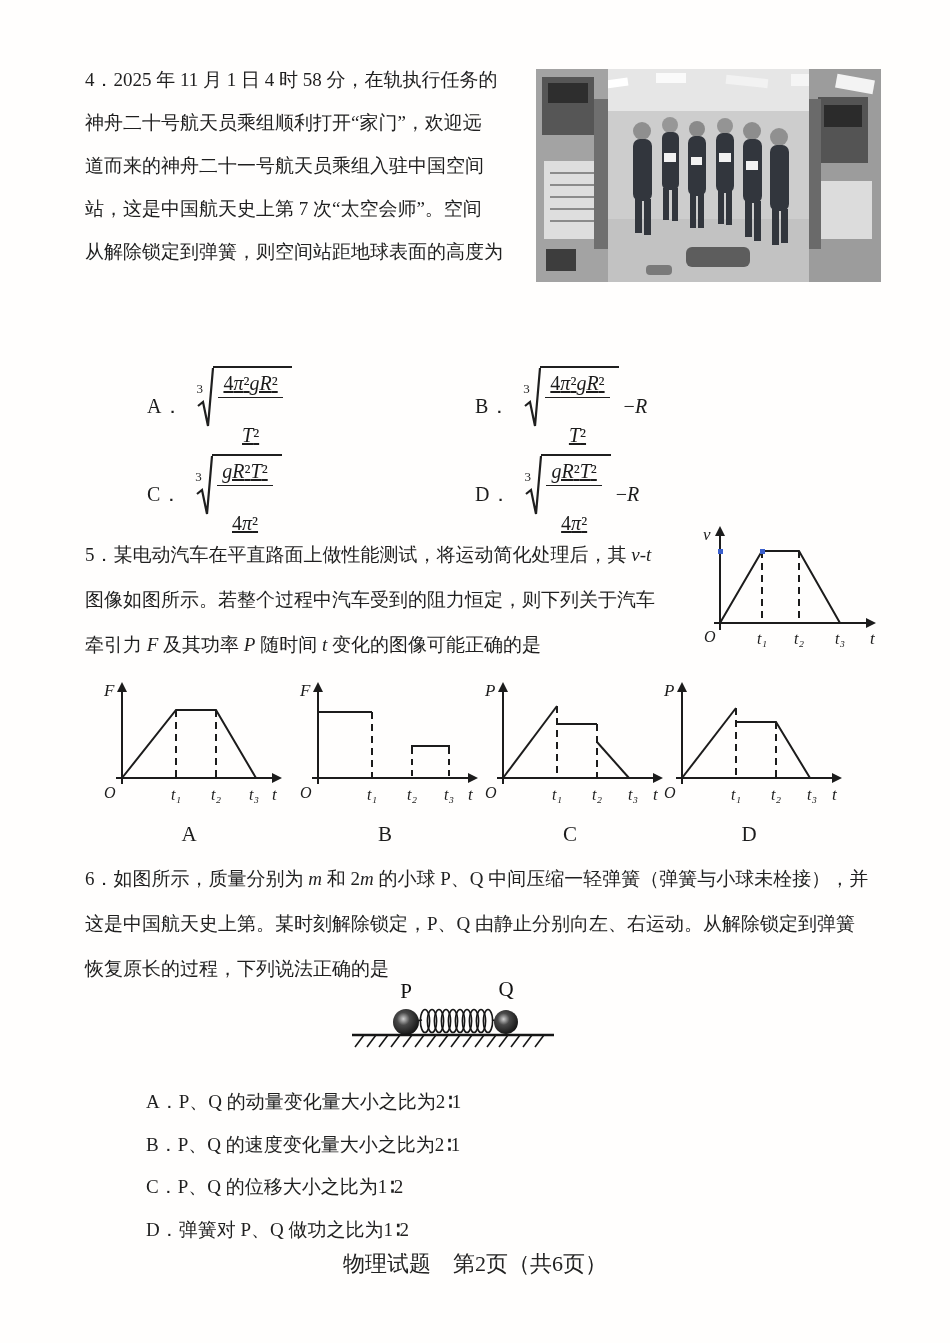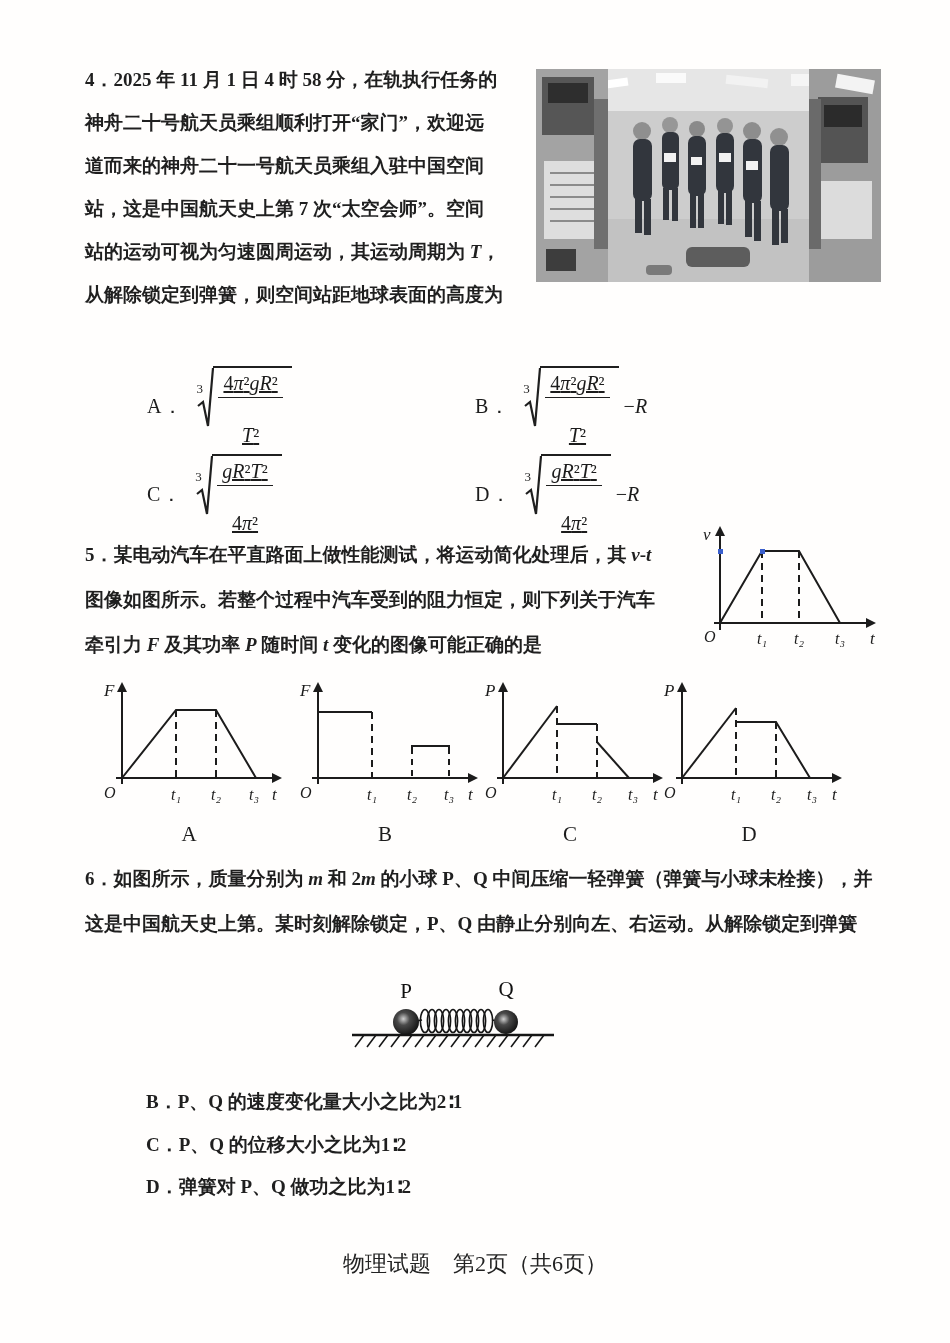--- a/index.html
+++ b/index.html
@@ -3,21 +3,21 @@
 <meta charset="utf-8">
 <style>
   * { margin:0; padding:0; box-sizing:border-box; }
   html,body { background:#ffffff; }
   .page {
     position:relative; width:950px; height:1343px; margin:0 auto;
     background:#fffefd; overflow:hidden;
     font-family:"Liberation Serif","DejaVu Serif",serif;
     color:#1c1c1c;
   }
-  .textline { white-space:nowrap; font-size:19px; color:#1f1f1f;font-weight:bold; }
+  .textline { white-space:nowrap; font-size:19px; color:#1f1f1f; }
   .q4-text { position:absolute; left:85px; top:58px; line-height:43px; }
   .q5-text { position:absolute; left:85px; top:532px; line-height:45px; }
   .q6-text { position:absolute; left:85px; top:856px; line-height:45px; }
   .photo { position:absolute; left:536px; top:69px; width:345px; height:213px; }
 
   
   .q4-option { position:absolute; display:inline-flex; align-items:center; height:84px; }
   .opt-letter { font-size:20px; margin-right:14px; letter-spacing:1px; }
   .rad-root { position:relative; display:inline-flex; align-items:flex-start; }
   .rad-idx { position:absolute; left:-1px; top:15px; font-size:13px; }
@@ -51,21 +51,20 @@
 </head>
 <body>
 
 <div class="page">
 
   <div class="q4-text">
     <div class="textline">4．2025 年 11 月 1 日 4 时 58 分，在轨执行任务的</div>
     <div class="textline">神舟二十号航天员乘组顺利打开“家门”，欢迎远</div>
     <div class="textline">道而来的神舟二十一号航天员乘组入驻中国空间</div>
     <div class="textline">站，这是中国航天史上第 7 次“太空会师”。空间</div>
-    <div class="textline md">站的运动可视为匀速圆周运动，其运动周期为 <i>T</i>，</div>
     <div class="textline">从解除锁定到弹簧，则空间站距地球表面的高度为</div>
   </div>
 
   <svg class="photo" viewBox="0 0 345 213">
     <defs>
       <radialGradient id="ballg" cx="40%" cy="38%" r="70%">
         <stop offset="0%" stop-color="#cfcfcf"></stop>
           <stop offset="35%" stop-color="#4a4a4a"></stop>
           <stop offset="100%" stop-color="#0c0c0c"></stop>
       </radialGradient>
@@ -301,20 +300,21 @@
     <text class="ticklab" x="84" y="122" text-anchor="middle">t₁</text>
     <text class="ticklab" x="124" y="122" text-anchor="middle">t₂</text>
     <text class="ticklab" x="160" y="122" text-anchor="middle">t₃</text>
     <text class="axlab" x="180" y="122">t</text>
   </svg>
   <div class="graph-letter" style="left:652px;">D</div>
 
   <div class="q6-text">
     <div class="textline md">6．如图所示，质量分别为 <i>m</i> 和 2<i>m</i> 的小球 P、Q 中间压缩一轻弹簧（弹簧与小球未栓接），并</div>
     <div class="textline">这是中国航天史上第。某时刻解除锁定，P、Q 由静止分别向左、右运动。从解除锁定到弹簧</div>
+    <div class="textline">恢复原长的过程，下列说法正确的是</div>
   </div>
 
   <svg class="spring-fig" width="210" height="72" viewBox="0 0 210 72">
     <text x="58" y="16" text-anchor="middle" font-size="21" fill="#111">P</text>
     <text x="158" y="14" text-anchor="middle" font-size="21" fill="#111">Q</text>
 
     <g stroke="#151515" stroke-width="1.6" fill="none">
       <line x1="68" y1="39" x2="74" y2="38"></line>
       <ellipse cx="77" cy="39" rx="4.6" ry="11.5"></ellipse>
       <ellipse cx="84" cy="39" rx="4.6" ry="11.5"></ellipse>
@@ -346,20 +346,21 @@
       <line x1="136" y1="53" x2="127" y2="65"></line>
         <line x1="148" y1="53" x2="139" y2="65"></line>
       <line x1="160" y1="53" x2="151" y2="65"></line>
         <line x1="172" y1="53" x2="163" y2="65"></line>
       <line x1="184" y1="53" x2="175" y2="65"></line>
         <line x1="196" y1="53" x2="187" y2="65"></line>
     </g>
   </svg>
 
   <div class="q6-options">
+    <div class="textline">A．P、Q 的动量变化量大小之比为2∶1</div>
     <div class="textline">B．P、Q 的速度变化量大小之比为2∶1</div>
     <div class="textline">C．P、Q 的位移大小之比为1∶2</div>
     <div class="textline">D．弹簧对 P、Q 做功之比为1∶2</div>
   </div>
 
   <div class="footer">物理试题　第2页（共6页）</div>
 
 </div>
 
 </body></html>

